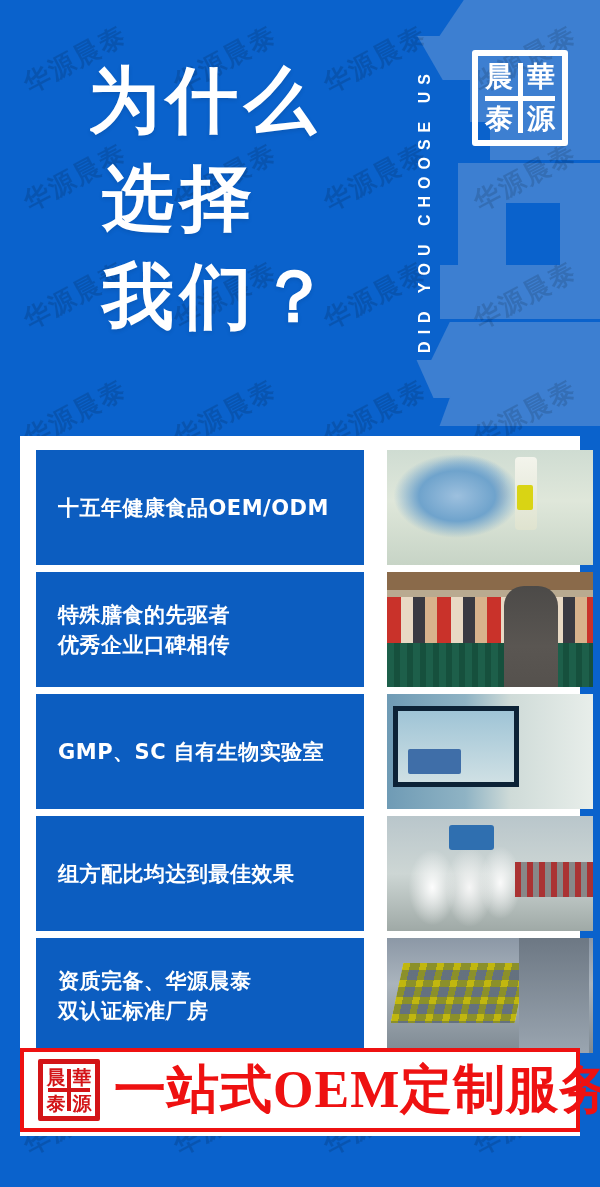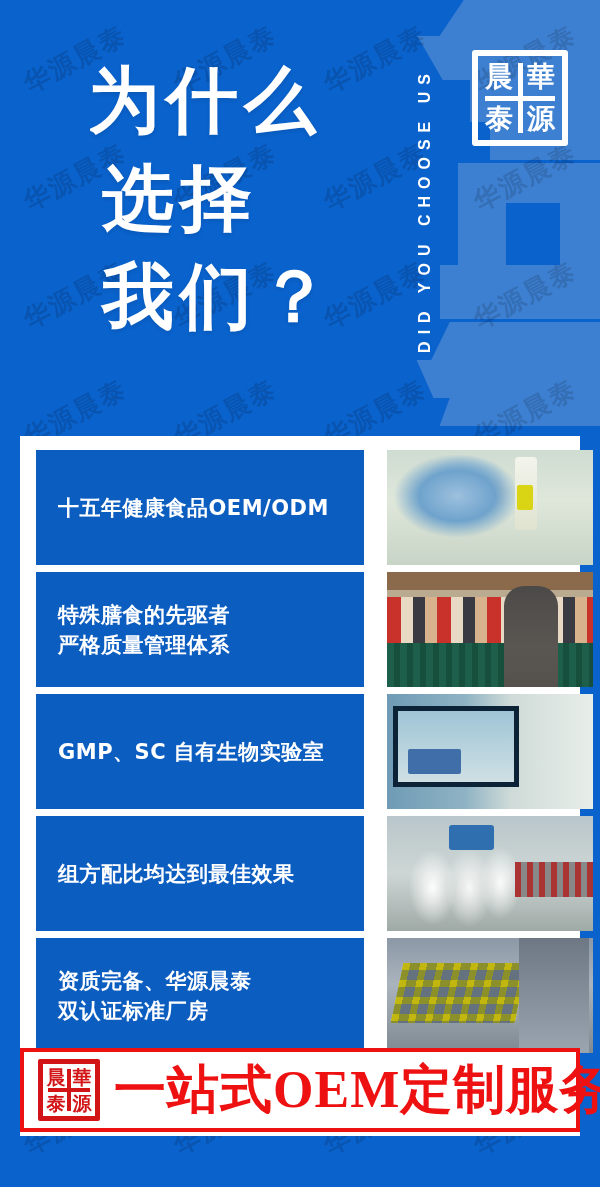--- a/index.html
+++ b/index.html
@@ -240,21 +240,21 @@
         <div class="ln">十五年健康食品OEM/ODM</div>
       </div>
       <div class="thumb">
           <div class="ph p1"></div>
         </div>
     </div>
 
     <div class="row">
       <div class="card">
         <div class="ln">特殊膳食的先驱者</div>
-        <div class="ln">严格质量管理体系</div>
+        <div class="ln">优秀企业口碑相传</div>
       </div>
       <div class="thumb">
           <div class="ph p2"></div>
         </div>
     </div>
 
     <div class="row">
       <div class="card">
         <div class="ln">GMP、SC 自有生物实验室</div>
       </div>

